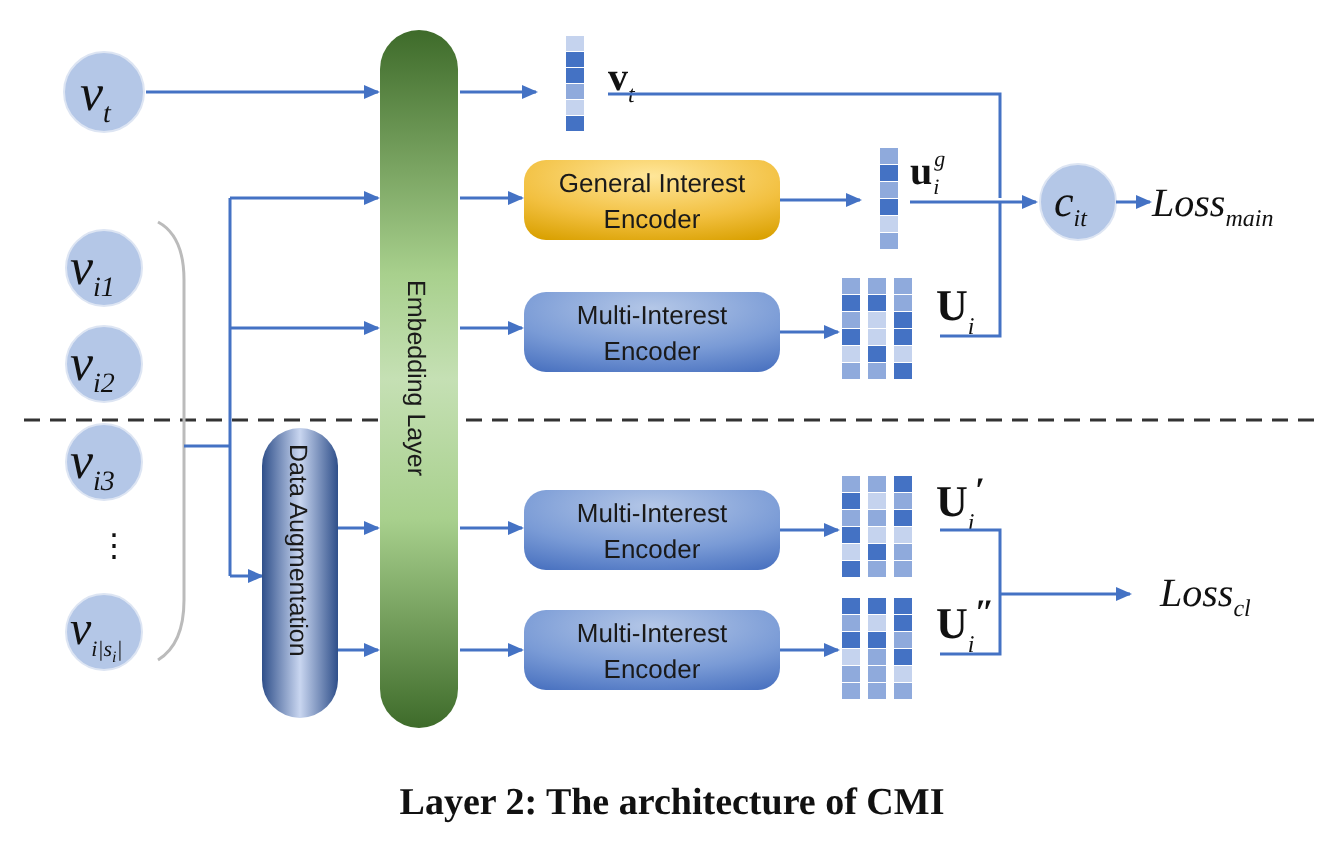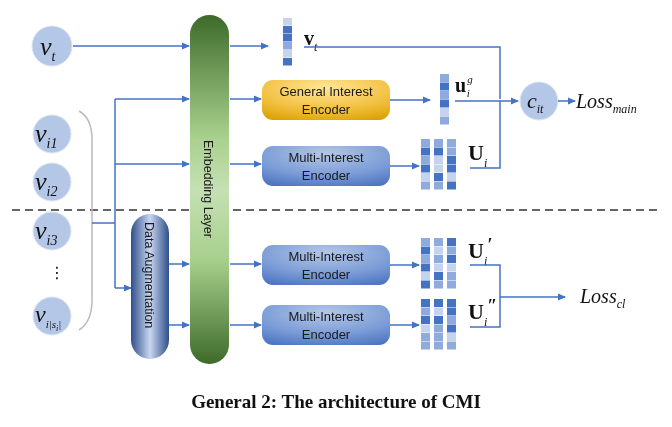--- a/index.html
+++ b/index.html
@@ -214,13 +214,13 @@
       <rect x="447" y="333" width="9" height="8" fill="#c5d3ee"></rect>
       <rect x="447" y="341.5" width="9" height="8" fill="#8faadc"></rect>
     </g>
   <text class="bold-math" x="468" y="319" font-size="22"><tspan>U</tspan><tspan font-size="12" dy="7" font-weight="normal" font-style="italic">i</tspan><tspan font-size="18" dy="-14" font-style="italic">″</tspan></text>
 
   <polyline points="470,265 500,265 500,327 470,327" fill="none" stroke="#4472c4" stroke-width="1.5"></polyline>
   <line x1="500" y1="297" x2="565" y2="297" stroke="#4472c4" stroke-width="1.5" marker-end="url(#arrowhead)"></line>
   <text class="math" x="580" y="303" font-size="20"><tspan>Loss</tspan><tspan font-size="12" dy="5">cl</tspan></text>
 </svg>
 
-<div class="caption">General 2: The architecture of CMI</div>
+<div class="caption">Layer 2: The architecture of CMI</div>
 
 </body></html>

